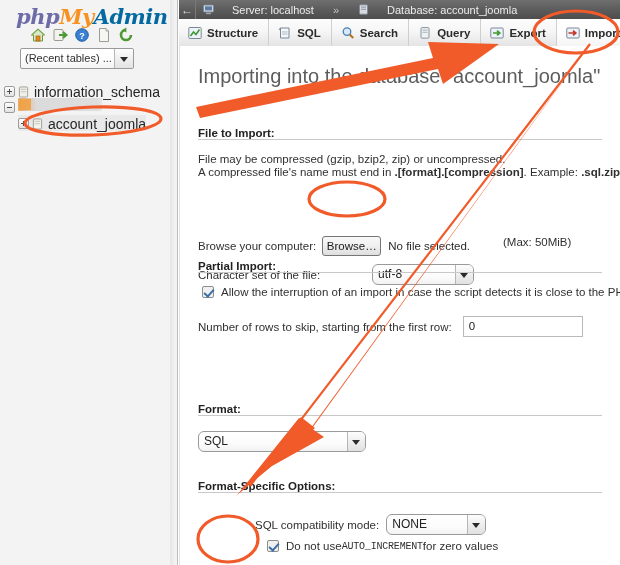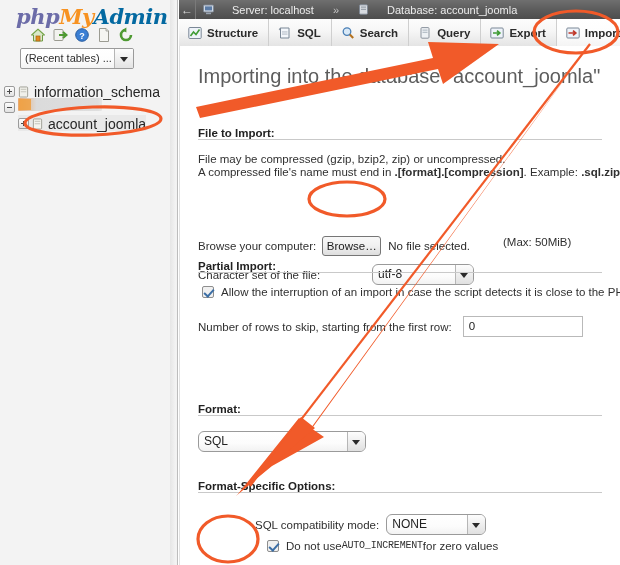--- a/index.html
+++ b/index.html
@@ -410,21 +410,21 @@
     white-space: nowrap;
   }
   #sqlcompat-select {
     width: 100px; height: 21px;
     line-height: 19px;
     margin-left: 7px;
   }
   #autoinc-row {
     position: absolute;
     left: 87px; top: 494px;
-    display: flex; align-items: flex-start;
+    display: flex; align-items: flex-end;
     font-size: 11.5px; color: #303030;
     white-space: nowrap;
   }
   #autoinc-row .mono {
     font-family: "Liberation Mono", monospace;
     font-size: 10px;
     letter-spacing: -0.2px;
   }
 
   

